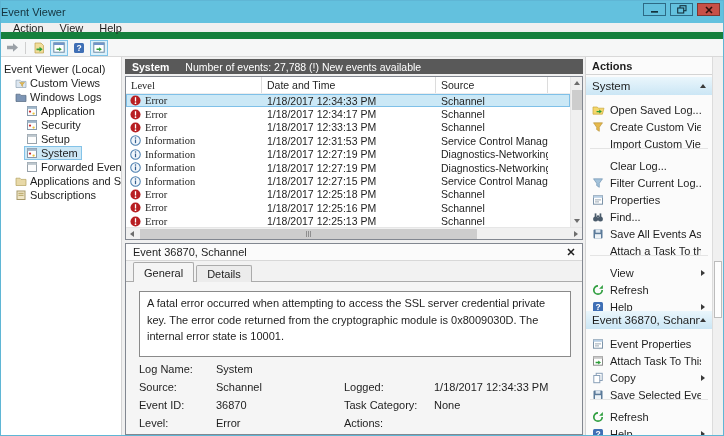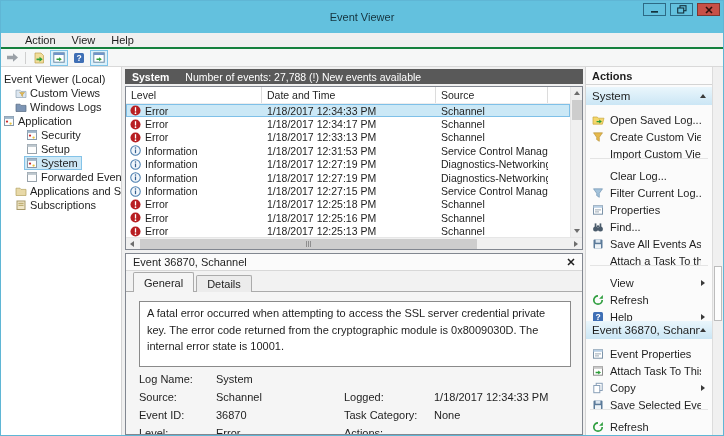--- a/index.html
+++ b/index.html
@@ -1,28 +1,28 @@
 <!DOCTYPE html>
 <html><head>
 <meta charset="utf-8">
 <style>
   * { box-sizing: border-box; margin: 0; padding: 0; }
   html,body { background:#ffffff; }
   body { font-family:"Liberation Sans","DejaVu Sans",sans-serif; font-size:11px; color:#1e1e1e; }
   .window { width:724px; height:436px; border:1px solid #5fb6d5; background:#f0f0f0; position:relative; overflow:hidden; display:flex; flex-direction:column; }
 
   
-  .titlebar { height:32px; background:#63c1de; display:flex; align-items:center; justify-content:center; position:relative; flex:0 0 auto; }
+  .titlebar { height:22px; background:#63c1de; display:flex; align-items:center; justify-content:flex-start; position:relative; flex:0 0 auto; }
   .title { color:#14323d; font-size:11px; }
   .winbtns { position:absolute; right:3px; top:2px; display:flex; }
   .wbtn { width:23px; height:13px; border:1px solid #2d6a85; display:flex; align-items:center; justify-content:center; margin-left:4px; background:#63c1de; cursor:default; }
   .wbtn.close { background:#c75048; border-color:#7c3732; }
 
   
-  .menubar { height:16px; background:#f0f0f0; border-bottom:2px solid #15803d; display:flex; align-items:flex-end; padding-left:16px; flex:0 0 auto; }
+  .menubar { height:16px; background:#f0f0f0; border-bottom:7px solid #15803d; display:flex; align-items:flex-end; padding-left:4px; flex:0 0 auto; }
   .menu-item { padding:0 8px; height:100%; display:flex; align-items:center; }
   .toolbar { height:18px; background:#f6f7f7; border-bottom:1px solid #d9d9d9; display:flex; align-items:center; padding-left:1px; flex:0 0 auto; }
   .tb-btn { width:18px; height:16px; display:flex; align-items:center; justify-content:center; border:1px solid transparent; margin:0 1px; }
   .tb-btn.toggled { background:#dcf0fa; border-color:#7fc3e8; }
   .tb-sep { width:1px; height:12px; background:#cfcfcf; margin:0 3px; }
 
   
   .content { flex:1; display:flex; min-height:0; background:#ffffff; }
   .tree-panel { width:121px; flex:0 0 auto; background:#fff; border-right:1px solid #d4d4d4; padding-top:5px; overflow:hidden; }
   .tree-item { height:14px; display:flex; align-items:center; white-space:nowrap; }
@@ -32,21 +32,21 @@
   .icon svg { display:block; }
 
   .center { flex:1; min-width:0; display:flex; flex-direction:column; background:#f0f0f0; padding:2px 2px 0 3px; }
   .summary-bar { height:15px; background:#595959; color:#fff; display:flex; align-items:center; padding:0 7px; flex:0 0 auto; font-size:10.5px; }
   .lh-name { font-weight:bold; margin-right:16px; }
 
   
   .list-area { height:164px; flex:0 0 auto; position:relative; background:#fff; border:1px solid #828790; margin-top:2px; overflow:hidden; }
   .table-head { display:flex; height:17px; position:absolute; top:0; left:0; right:12px; border-bottom:1px solid #ededed; background:#fff; }
   .th { display:flex; align-items:center; padding-left:5px; border-right:1px solid #dcdcdc; font-size:10.5px; }
-  .c0 { width:136px; flex:0 0 auto; } .c1 { width:174px; flex:0 0 auto; } .c2 { width:112px; flex:0 0 auto; } .cf { flex:1; border-right:none; }
+  .c0 { width:136px; flex:0 0 auto;font-family:Liberation Serif, serif; } .c1 { width:174px; flex:0 0 auto; } .c2 { width:112px; flex:0 0 auto; } .cf { flex:1; border-right:none; }
   .rows { position:absolute; top:17px; left:0; right:12px; bottom:12px; overflow:hidden; }
   .row { height:13.4px; display:flex; align-items:center; font-size:10.5px; }
   .row.selected { background:#cbe8f6; box-shadow:inset 0 0 0 1px #7fc0e8; }
   .cell { display:flex; align-items:center; overflow:hidden; white-space:nowrap; }
   .level-cell { padding-left:4px; gap:4px; }
   .cell.c1,.cell.c2,.cell.cf { padding-left:5px; }
 
   
   .vscroll { position:absolute; top:0; right:0; bottom:12px; width:12px; background:#f0f0f0; border-left:1px solid #e6e6e6; }
   .hscroll { position:absolute; left:0; right:0; bottom:0; height:12px; background:#f0f0f0; border-top:1px solid #e6e6e6; display:flex; align-items:center; }
@@ -187,21 +187,21 @@
         <div class="tree-item" style="padding-left: 12px;">
           <span class="tree-inner">
             <span class="icon">
               <svg width="12" height="12" viewBox="0 0 12 12">
                 <path d="M1 3.2h4l1 1.2h5v6.1H1z" fill="#7d95b5" stroke="#54687f" stroke-width=".7"></path>
               </svg>
             </span>
             <span>Windows Logs</span>
           </span>
         </div>
-        <div class="tree-item" style="">
+        <div class="tree-item" style="padding-left: 23px;">
           <span class="tree-inner">
             <span class="icon">
               <svg width="12" height="12" viewBox="0 0 12 12">
                 <rect x="1.5" y="1.5" width="9" height="9" fill="#fdfdfd" stroke="#8899aa"></rect>
                 <rect x="1.5" y="1.5" width="9" height="2.4" fill="#9fb6c9"></rect>
                 <circle cx="4" cy="6.6" r="1.15" fill="#cc2b2b"></circle>
                 <circle cx="7.6" cy="8.6" r="1.15" fill="#e8c23a"></circle>
               </svg>
             </span>
             <span>Application</span>

